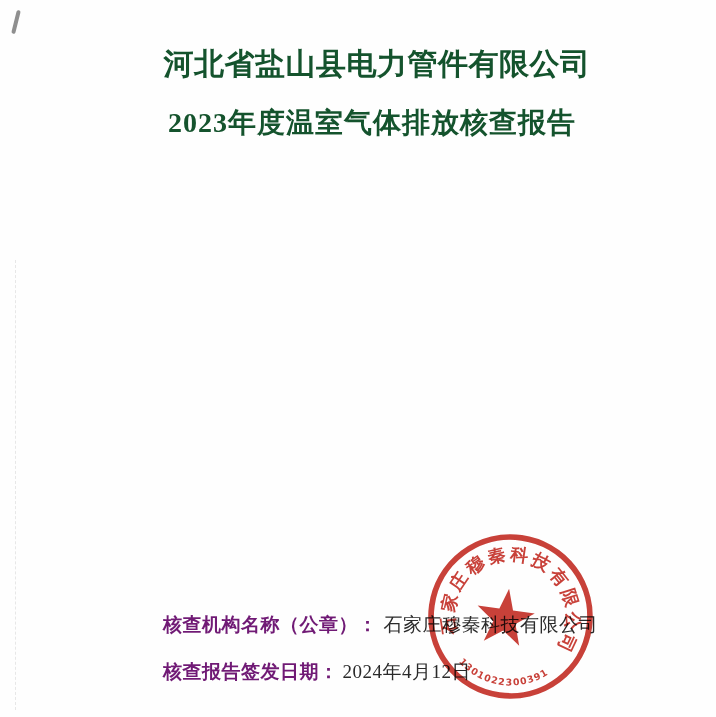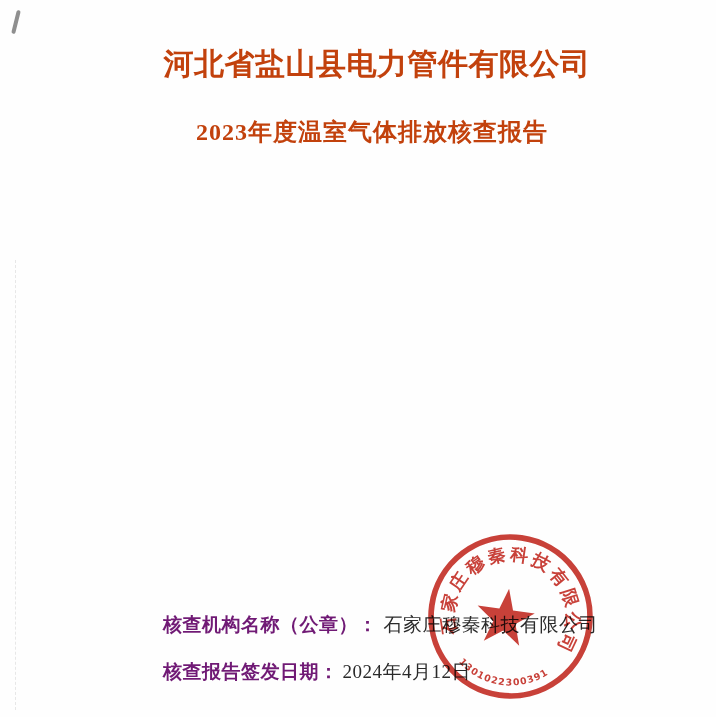--- a/index.html
+++ b/index.html
@@ -15,33 +15,33 @@
     font-family: "Liberation Serif", "DejaVu Serif", serif;
     color: #1c1c1c;
   }
   
   .title {
     position: absolute;
     left: 0;
     width: 716px;
     text-align: center;
     font-weight: bold;
-    color: #c2410c;
+    color: #14532d;
     white-space: nowrap;
   }
   .title-1 {
     top: 44px;
     font-size: 30px;
     letter-spacing: 0.5px;
     padding-left: 38px;
     box-sizing: border-box;
   }
   .title-2 {
-    top: 116px;
-    font-size: 24px;
+    top: 104px;
+    font-size: 28px;
     letter-spacing: 1px;
     padding-left: 28px;
     box-sizing: border-box;
   }
   
   .footer-row {
     position: absolute;
     left: 163px;
     white-space: nowrap;
     font-size: 19px;

